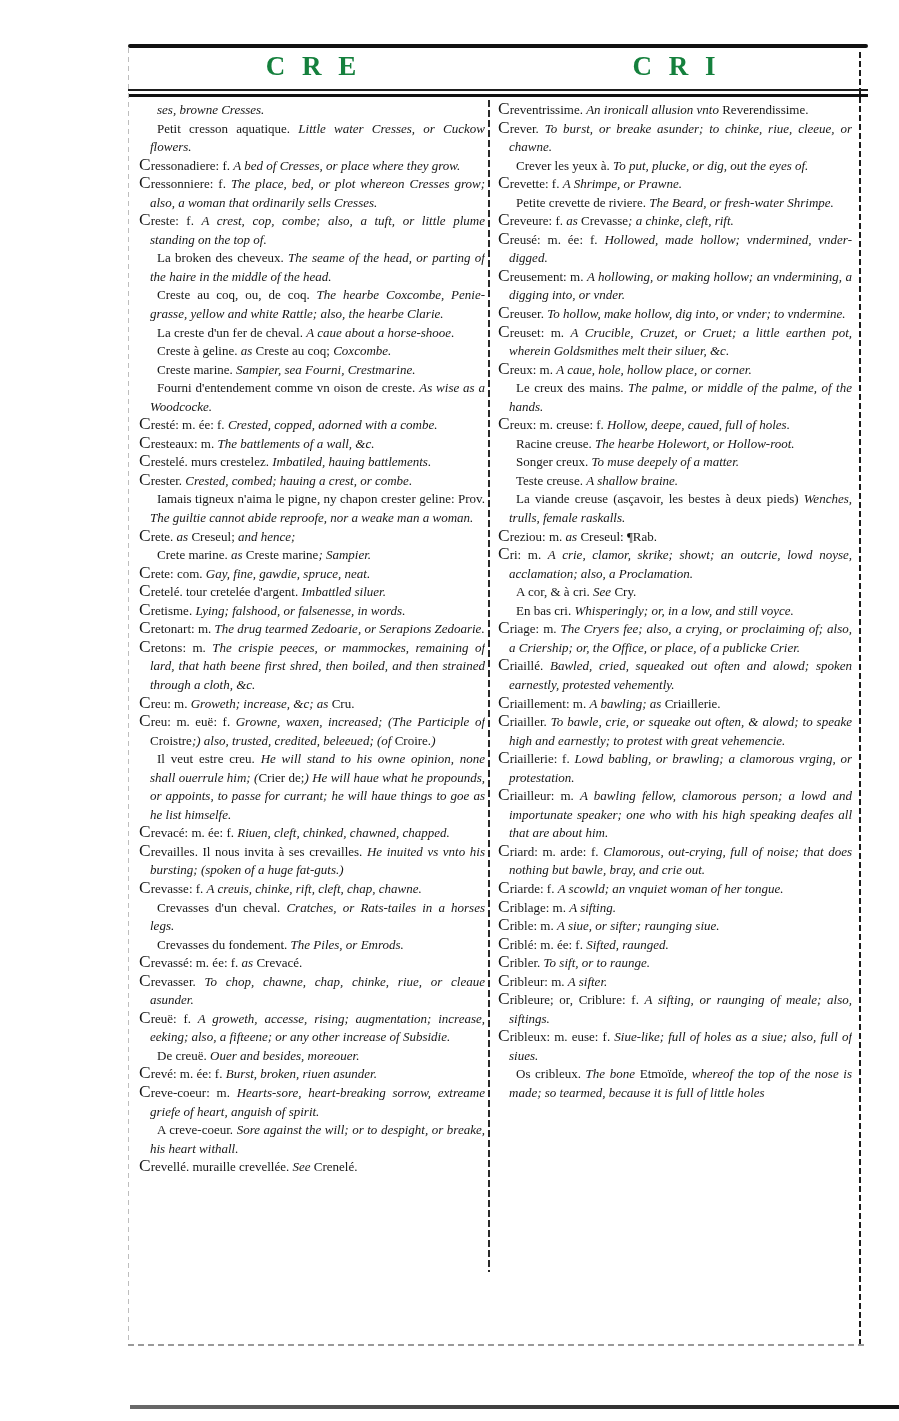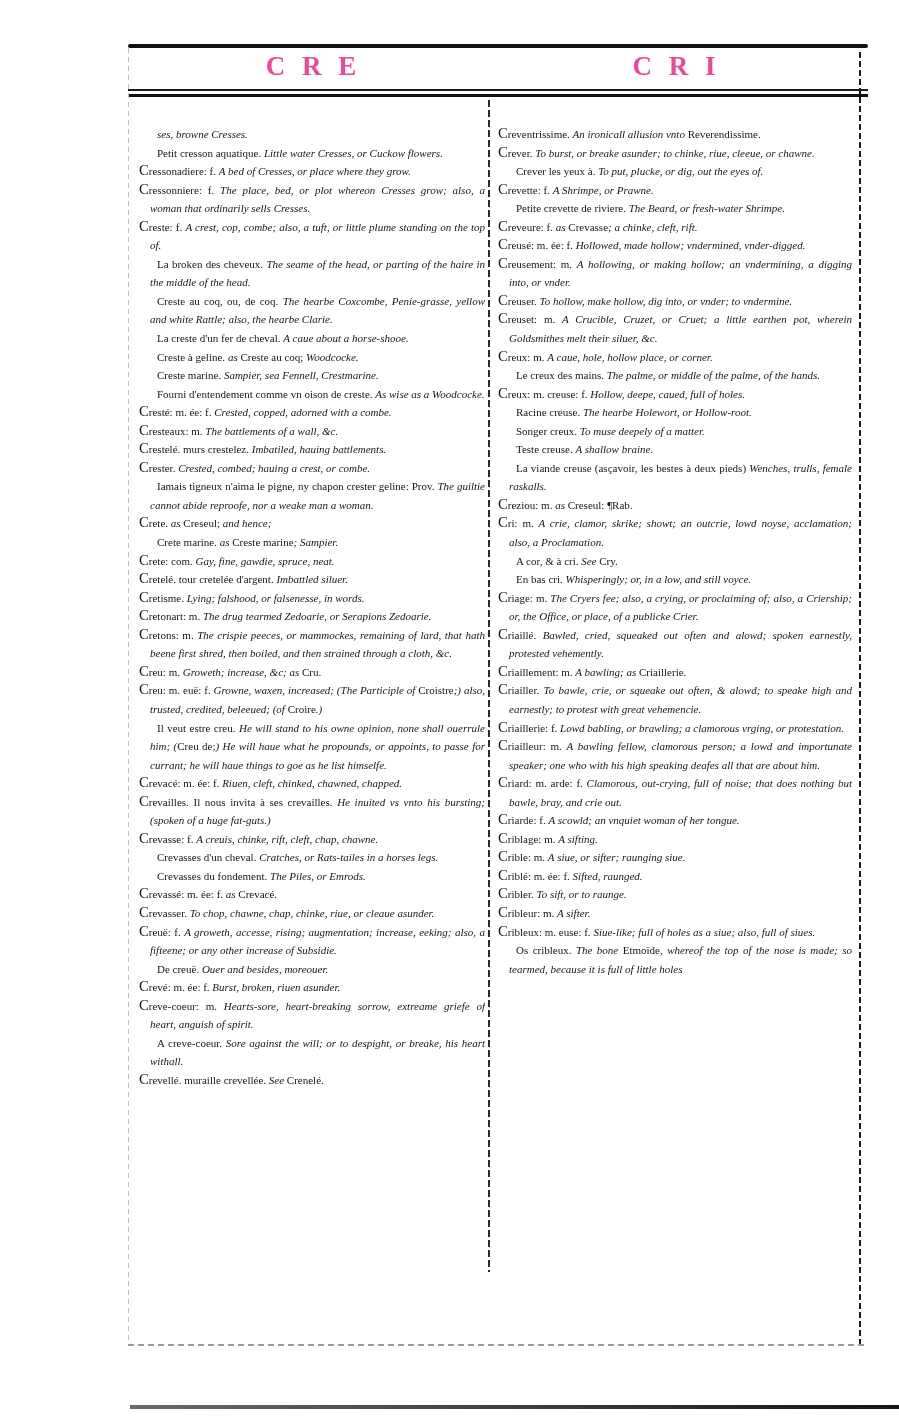--- a/index.html
+++ b/index.html
@@ -22,28 +22,28 @@
   .col-divider{position:absolute;left:488px;top:100px;width:2px;height:1172px;
     background:repeating-linear-gradient(to bottom,#2a2a2a 0 7px,transparent 7px 10px);}
   .bottom-faint{position:absolute;left:128px;top:1344px;width:740px;height:2px;
     background:repeating-linear-gradient(to right,#9a9a9a 0 6px,transparent 6px 10px);}
   .bottom-dark{position:absolute;left:130px;top:1405px;width:769px;height:4px;
     background:linear-gradient(to right,#6a6a6a,#141414);}
   
   .colhead{
     position:absolute;top:51px;height:36px;text-align:center;
     font-size:27px;font-weight:700;letter-spacing:0.62em;text-indent:0.62em;
-    color:#ec4899;
+    color:#15803d;
   }
   .colhead.left{left:138px;width:346px;}
   .colhead.right{left:497px;width:354px;}
   
   .col{
     position:absolute;top:101px;height:1170px;overflow:hidden;
-    font-size:11px;line-height:18.55px;text-align:justify;margin-top:24px;
+    font-size:13px;line-height:18.55px;text-align:justify;
   }
   .col.left{left:139px;width:346px;}
   .col.right{left:498px;width:354px;}
   .entry{margin:0;padding-left:11px;}
   .entry.main{text-indent:-11px;}
   .entry.sub{text-indent:7px;}
   .entry.main::first-letter{font-size:1.34em;line-height:0;}
   .head{font-style:normal;}
   .gloss{font-style:italic;}
 </style>
@@ -71,38 +71,38 @@
 
   <div class="col left" id="col-left">
       <p class="entry sub"><span class="gloss">ses, browne Cresses.</span></p>
       <p class="entry sub"><span class="head">Petit cresson aquatique. </span><span class="gloss">Little water Cresses, or Cuckow flowers.</span></p>
       <p class="entry main"><span class="head">Cressonadiere: f. </span><span class="gloss">A bed of Cresses, or place where they grow.</span></p>
       <p class="entry main"><span class="head">Cressonniere: f. </span><span class="gloss">The place, bed, or plot whereon Cresses grow; also, a woman that ordinarily sells Cresses.</span></p>
       <p class="entry main"><span class="head">Creste: f. </span><span class="gloss">A crest, cop, combe; also, a tuft, or little plume standing on the top of.</span></p>
       <p class="entry sub"><span class="head">La broken des cheveux. </span><span class="gloss">The seame of the head, or parting of the haire in the middle of the head.</span></p>
       <p class="entry sub"><span class="head">Creste au coq, ou, de coq. </span><span class="gloss">The hearbe Coxcombe, Penie-grasse, yellow and white Rattle; also, the hearbe Clarie.</span></p>
       <p class="entry sub"><span class="head">La creste d'un fer de cheval. </span><span class="gloss">A caue about a horse-shooe.</span></p>
-      <p class="entry sub"><span class="head">Creste à geline. </span><span class="gloss">as </span><span class="head">Creste au coq; </span><span class="gloss">Woodcocke.</span></p>
-      <p class="entry sub"><span class="head">Creste marine. </span><span class="gloss">Sampier, sea Fennell, Crestmarine.</span></p>
+      <p class="entry sub"><span class="head">Creste à geline. </span><span class="gloss">as </span><span class="head">Creste au coq; </span><span class="gloss">Coxcombe.</span></p>
+      <p class="entry sub"><span class="head">Creste marine. </span><span class="gloss">Sampier, sea Fourni, Crestmarine.</span></p>
       <p class="entry sub"><span class="head">Fourni d'entendement comme vn oison de creste. </span><span class="gloss">As wise as a Woodcocke.</span></p>
       <p class="entry main"><span class="head">Cresté: m. ée: f. </span><span class="gloss">Crested, copped, adorned with a combe.</span></p>
       <p class="entry main"><span class="head">Cresteaux: m. </span><span class="gloss">The battlements of a wall, &amp;c.</span></p>
       <p class="entry main"><span class="head">Crestelé. murs crestelez. </span><span class="gloss">Imbatiled, hauing battlements.</span></p>
       <p class="entry main"><span class="head">Crester. </span><span class="gloss">Crested, combed; hauing a crest, or combe.</span></p>
       <p class="entry sub"><span class="head">Iamais tigneux n'aima le pigne, ny chapon crester geline: Prov. </span><span class="gloss">The guiltie cannot abide reproofe, nor a weake man a woman.</span></p>
       <p class="entry main"><span class="head">Crete. </span><span class="gloss">as </span><span class="head">Creseul; </span><span class="gloss">and hence;</span></p>
       <p class="entry sub"><span class="head">Crete marine. </span><span class="gloss">as </span><span class="head">Creste marine</span><span class="gloss">; Sampier.</span></p>
       <p class="entry main"><span class="head">Crete: com. </span><span class="gloss">Gay, fine, gawdie, spruce, neat.</span></p>
       <p class="entry main"><span class="head">Cretelé. tour cretelée d'argent. </span><span class="gloss">Imbattled siluer.</span></p>
       <p class="entry main"><span class="head">Cretisme. </span><span class="gloss">Lying; falshood, or falsenesse, in words.</span></p>
       <p class="entry main"><span class="head">Cretonart: m. </span><span class="gloss">The drug tearmed Zedoarie, or Serapions Zedoarie.</span></p>
       <p class="entry main"><span class="head">Cretons: m. </span><span class="gloss">The crispie peeces, or mammockes, remaining of lard, that hath beene first shred, then boiled, and then strained through a cloth, &amp;c.</span></p>
       <p class="entry main"><span class="head">Creu: m. </span><span class="gloss">Groweth; increase, &amp;c; as </span><span class="head">Cru.</span></p>
       <p class="entry main"><span class="head">Creu: m. euë: f. </span><span class="gloss">Growne, waxen, increased; (The Participle of </span><span class="head">Croistre</span><span class="gloss">;) also, trusted, credited, beleeued; (of </span><span class="head">Croire</span><span class="gloss">.)</span></p>
-      <p class="entry sub"><span class="head">Il veut estre creu. </span><span class="gloss">He will stand to his owne opinion, none shall ouerrule him; (</span><span class="head">Creu de;</span><span class="gloss">) He will haue what he propounds, or appoints, to passe for currant; he will haue things to goe as he list himselfe.</span></p>
+      <p class="entry sub"><span class="head">Il veut estre creu. </span><span class="gloss">He will stand to his owne opinion, none shall ouerrule him; (</span><span class="head">Crier de;</span><span class="gloss">) He will haue what he propounds, or appoints, to passe for currant; he will haue things to goe as he list himselfe.</span></p>
       <p class="entry main"><span class="head">Crevacé: m. ée: f. </span><span class="gloss">Riuen, cleft, chinked, chawned, chapped.</span></p>
       <p class="entry main"><span class="head">Crevailles. Il nous invita à ses crevailles. </span><span class="gloss">He inuited vs vnto his bursting; (spoken of a huge fat-guts.)</span></p>
       <p class="entry main"><span class="head">Crevasse: f. </span><span class="gloss">A creuis, chinke, rift, cleft, chap, chawne.</span></p>
       <p class="entry sub"><span class="head">Crevasses d'un cheval. </span><span class="gloss">Cratches, or Rats-tailes in a horses legs.</span></p>
       <p class="entry sub"><span class="head">Crevasses du fondement. </span><span class="gloss">The Piles, or Emrods.</span></p>
       <p class="entry main"><span class="head">Crevassé: m. ée: f. </span><span class="gloss">as </span><span class="head">Crevacé.</span></p>
       <p class="entry main"><span class="head">Crevasser. </span><span class="gloss">To chop, chawne, chap, chinke, riue, or cleaue asunder.</span></p>
       <p class="entry main"><span class="head">Creuë: f. </span><span class="gloss">A groweth, accesse, rising; augmentation; increase, eeking; also, a fifteene; or any other increase of Subsidie.</span></p>
       <p class="entry sub"><span class="head">De creuë. </span><span class="gloss">Ouer and besides, moreouer.</span></p>
       <p class="entry main"><span class="head">Crevé: m. ée: f. </span><span class="gloss">Burst, broken, riuen asunder.</span></p>
@@ -138,17 +138,18 @@
       <p class="entry main"><span class="head">Criailler. </span><span class="gloss">To bawle, crie, or squeake out often, &amp; alowd; to speake high and earnestly; to protest with great vehemencie.</span></p>
       <p class="entry main"><span class="head">Criaillerie: f. </span><span class="gloss">Lowd babling, or brawling; a clamorous vrging, or protestation.</span></p>
       <p class="entry main"><span class="head">Criailleur: m. </span><span class="gloss">A bawling fellow, clamorous person; a lowd and importunate speaker; one who with his high speaking deafes all that are about him.</span></p>
       <p class="entry main"><span class="head">Criard: m. arde: f. </span><span class="gloss">Clamorous, out-crying, full of noise; that does nothing but bawle, bray, and crie out.</span></p>
       <p class="entry main"><span class="head">Criarde: f. </span><span class="gloss">A scowld; an vnquiet woman of her tongue.</span></p>
       <p class="entry main"><span class="head">Criblage: m. </span><span class="gloss">A sifting.</span></p>
       <p class="entry main"><span class="head">Crible: m. </span><span class="gloss">A siue, or sifter; raunging siue.</span></p>
       <p class="entry main"><span class="head">Criblé: m. ée: f. </span><span class="gloss">Sifted, raunged.</span></p>
       <p class="entry main"><span class="head">Cribler. </span><span class="gloss">To sift, or to raunge.</span></p>
       <p class="entry main"><span class="head">Cribleur: m. </span><span class="gloss">A sifter.</span></p>
+      <p class="entry main"><span class="head">Cribleure; or, Criblure: f. </span><span class="gloss">A sifting, or raunging of meale; also, siftings.</span></p>
       <p class="entry main"><span class="head">Cribleux: m. euse: f. </span><span class="gloss">Siue-like; full of holes as a siue; also, full of siues.</span></p>
       <p class="entry sub"><span class="head">Os cribleux. </span><span class="gloss">The bone </span><span class="head">Etmoïde</span><span class="gloss">, whereof the top of the nose is made; so tearmed, because it is full of little holes</span></p>
     </div>
 
 </div>
 
 </body></html>

